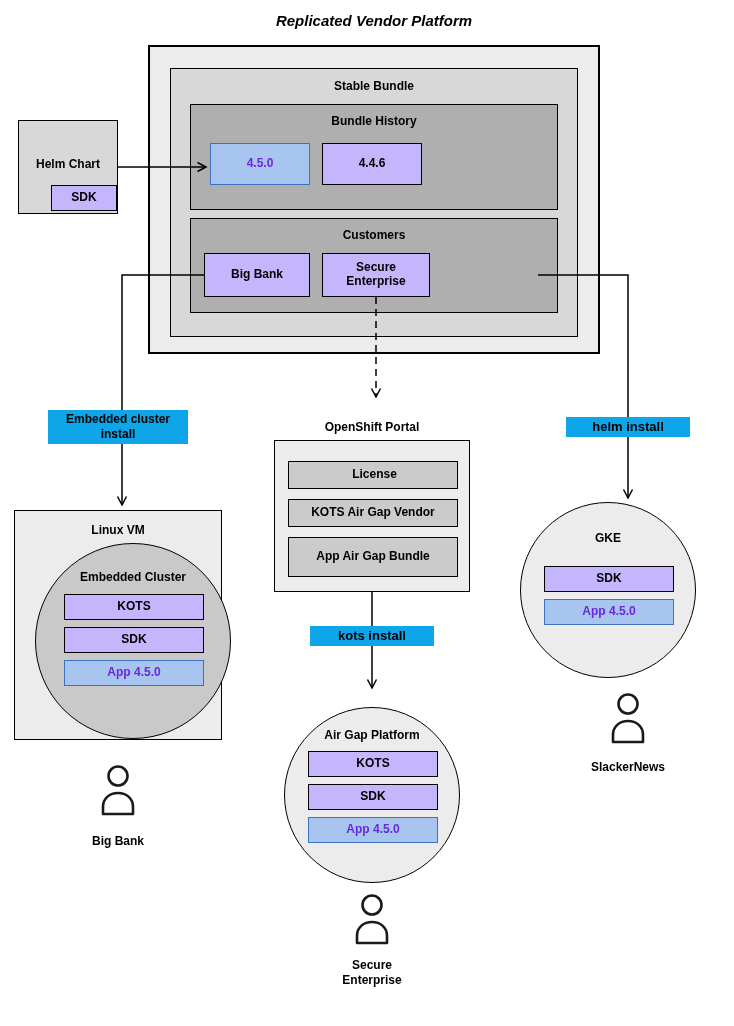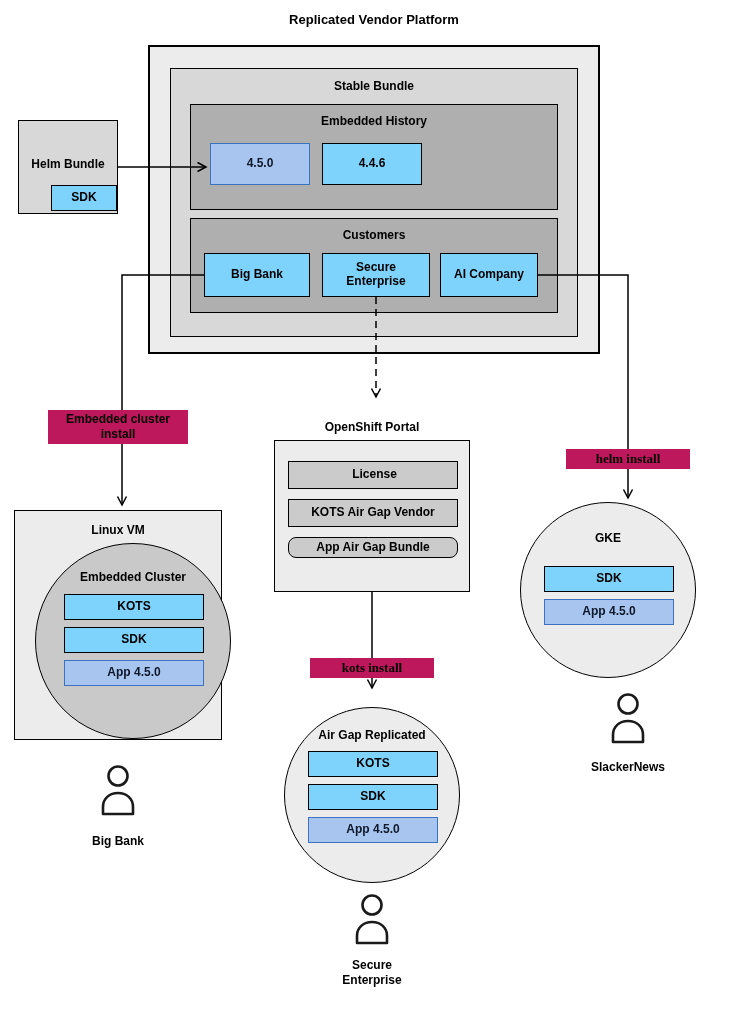--- a/index.html
+++ b/index.html
@@ -5,66 +5,65 @@
   * { margin:0; padding:0; box-sizing:border-box; }
   html,body { background:#ffffff; }
   .canvas {
     position:relative; width:734px; height:1026px; background:#ffffff;
     font-family:"Liberation Sans", sans-serif; color:#000; overflow:hidden;
   }
   .panel { position:absolute; border:1px solid #000; }
   .label { position:absolute; font-weight:bold; font-size:12px; text-align:center; line-height:1.25; }
   .chip {
     position:absolute; display:flex; align-items:center; justify-content:center;
-    background:#7dd3fc; border:1.5px solid #000; font-weight:bold; font-size:12px;
+    background:#c4b5fd; border:1.5px solid #000; font-weight:bold; font-size:12px;
     text-align:center; line-height:1.15; padding:0 6px;
   }
-  .chip-blue { background:#a7c5ee; border-color:#3c72c0; color:#0f172a; }
+  .chip-blue { background:#a7c5ee; border-color:#3c72c0; color:#6d28d9; }
   .chip-gray { background:#cbcbcb; border-width:1px; }
   .circle { border-radius:50%; }
   .bg-outer { background:#ececec; }
   .bg-mid   { background:#d8d8d8; }
   .bg-dark  { background:#afafaf; }
   .bg-circ  { background:#c9c9c9; }
   .b2 { border-width:2px; }
   .wires { position:absolute; left:0; top:0; z-index:5; pointer-events:none; }
-  .onwire { z-index:6; background:#be185d; padding:2px 3px; }
-  .mono { font-family:Liberation Serif, serif; font-size:13px;margin-top:32px; }
-  .title { font-size:13px; }
+  .onwire { z-index:6; background:#0ea5e9; padding:2px 3px; }
+  .mono { font-family:Liberation Sans, sans-serif; font-size:13px; }
+  .title { font-size:15px;font-style:italic; }
   .person { position:absolute; }
   .person svg { display:block; }
 </style>
 </head>
 <body>
 
 <div class="canvas">
 
   <div class="label title" style="left:148px; top:12px; width:452px;">Replicated Vendor Platform</div>
 
   <div class="panel bg-outer b2" style="left:148px; top:45px; width:452px; height:309px;"></div>
 
   <div class="panel bg-mid" style="left:170px; top:68px; width:408px; height:269px;">
     <div class="label" style="left:0; top:10px; width:100%;">Stable Bundle</div>
   </div>
 
   <div class="panel bg-dark" style="left:190px; top:104px; width:368px; height:106px;">
-    <div class="label" style="left:0; top:9px; width:100%;">Embedded History</div>
+    <div class="label" style="left:0; top:9px; width:100%;">Bundle History</div>
   </div>
   <div class="chip chip-blue" style="left:210px; top:143px; width:100px; height:42px;">4.5.0</div>
   <div class="chip" style="left:322px; top:143px; width:100px; height:42px;">4.4.6</div>
 
   <div class="panel bg-dark" style="left:190px; top:218px; width:368px; height:95px;">
     <div class="label" style="left:0; top:9px; width:100%;">Customers</div>
   </div>
   <div class="chip" style="left:204px; top:253px; width:106px; height:44px;">Big Bank</div>
   <div class="chip" style="left:322px; top:253px; width:108px; height:44px;">Secure Enterprise</div>
-  <div class="chip" style="left:440px; top:253px; width:98px; height:44px;">AI Company</div>
 
   <div class="panel bg-mid" style="left:18px; top:120px; width:100px; height:94px;">
-    <div class="label" style="left:0; top:36px; width:100%;">Helm Bundle</div>
+    <div class="label" style="left:0; top:36px; width:100%;">Helm Chart</div>
     <div class="chip" style="left:32px; top:64px; width:66px; height:26px;">SDK</div>
   </div>
 
   <div class="label onwire" style="left:48px; top:410px; width:140px; position:absolute;">Embedded cluster install</div>
 
   <div class="panel bg-outer" style="left:14px; top:510px; width:208px; height:230px;">
     <div class="label" style="left:0; top:12px; width:100%;">Linux VM</div>
     <div class="panel circle bg-circ" style="left:20px; top:32px; width:196px; height:196px;">
       <div class="label" style="left:0; top:26px; width:100%;">Embedded Cluster</div>
       <div class="chip" style="left:28px; top:50px; width:140px; height:26px;">KOTS</div>
@@ -79,27 +78,27 @@
       <path d="M9,50 L9,43 C9,34 16,29 24,29 C32,29 39,34 39,43 L39,50 Z" fill="#fff" stroke="#1a1a1a" stroke-width="2.6" stroke-linejoin="round"></path>
     </svg>
   </div>
   <div class="label" style="left:58px; top:834px; width:120px;">Big Bank</div>
 
   <div class="label" style="left:292px; top:420px; width:160px;">OpenShift Portal</div>
 
   <div class="panel bg-outer" style="left:274px; top:440px; width:196px; height:152px;">
     <div class="chip chip-gray" style="left:13px; top:20px; width:170px; height:28px;padding-left:9px;">License</div>
     <div class="chip chip-gray" style="left:13px; top:58px; width:170px; height:28px;">KOTS Air Gap Vendor</div>
-    <div class="chip chip-gray" style="left:13px; top:96px; width:170px; height:21px;border-radius:8px;">App Air Gap Bundle</div>
+    <div class="chip chip-gray" style="left:13px; top:96px; width:170px; height:40px;">App Air Gap Bundle</div>
   </div>
 
   <div class="label mono onwire" style="left:310px; top:626px; width:124px; position:absolute;">kots install</div>
 
   <div class="panel circle bg-outer" style="left:284px; top:707px; width:176px; height:176px;">
-    <div class="label" style="left:0; top:20px; width:100%;">Air Gap Replicated</div>
+    <div class="label" style="left:0; top:20px; width:100%;">Air Gap Platform</div>
     <div class="chip" style="left:23px; top:43px; width:130px; height:26px;">KOTS</div>
     <div class="chip" style="left:23px; top:76px; width:130px; height:26px;">SDK</div>
     <div class="chip chip-blue" style="left:23px; top:109px; width:130px; height:26px;">App 4.5.0</div>
   </div>
 
   <div class="person" style="left:348px; top:893px;">
     <svg width="48" height="54" viewBox="0 0 48 54">
       <circle cx="24" cy="12" r="9.5" fill="#fff" stroke="#1a1a1a" stroke-width="2.6"></circle>
       <path d="M9,50 L9,43 C9,34 16,29 24,29 C32,29 39,34 39,43 L39,50 Z" fill="#fff" stroke="#1a1a1a" stroke-width="2.6" stroke-linejoin="round"></path>
     </svg>

